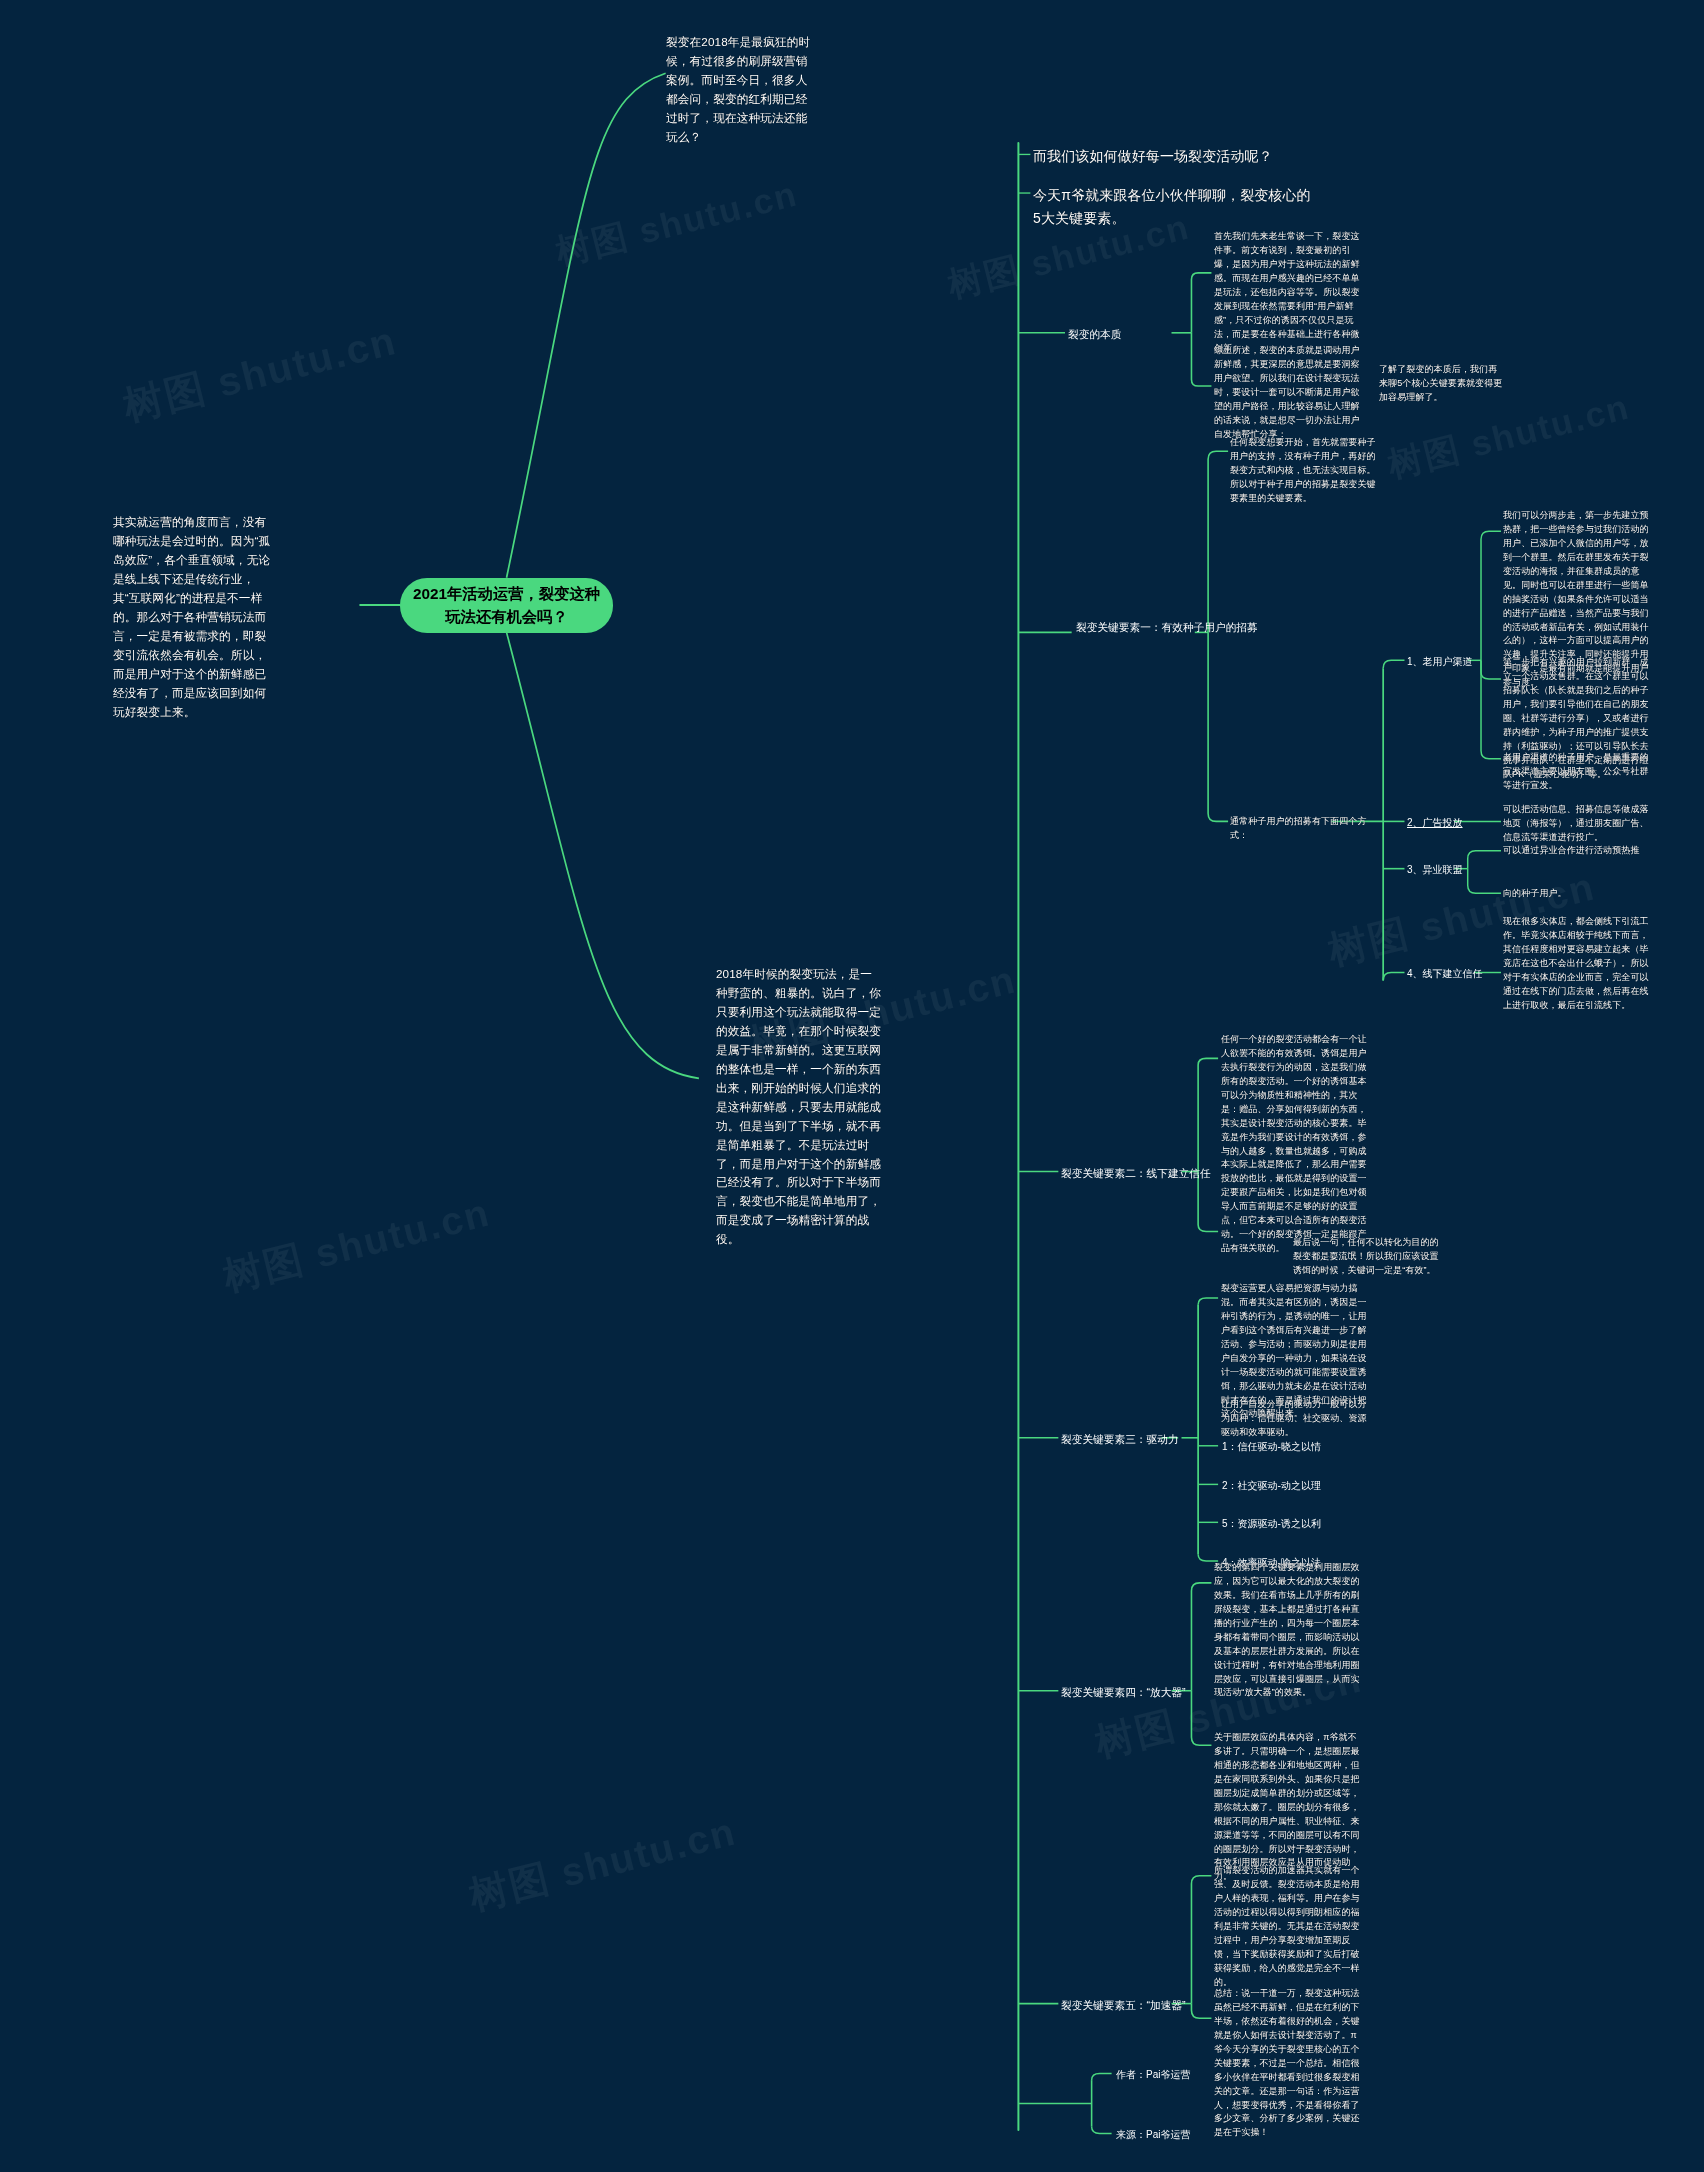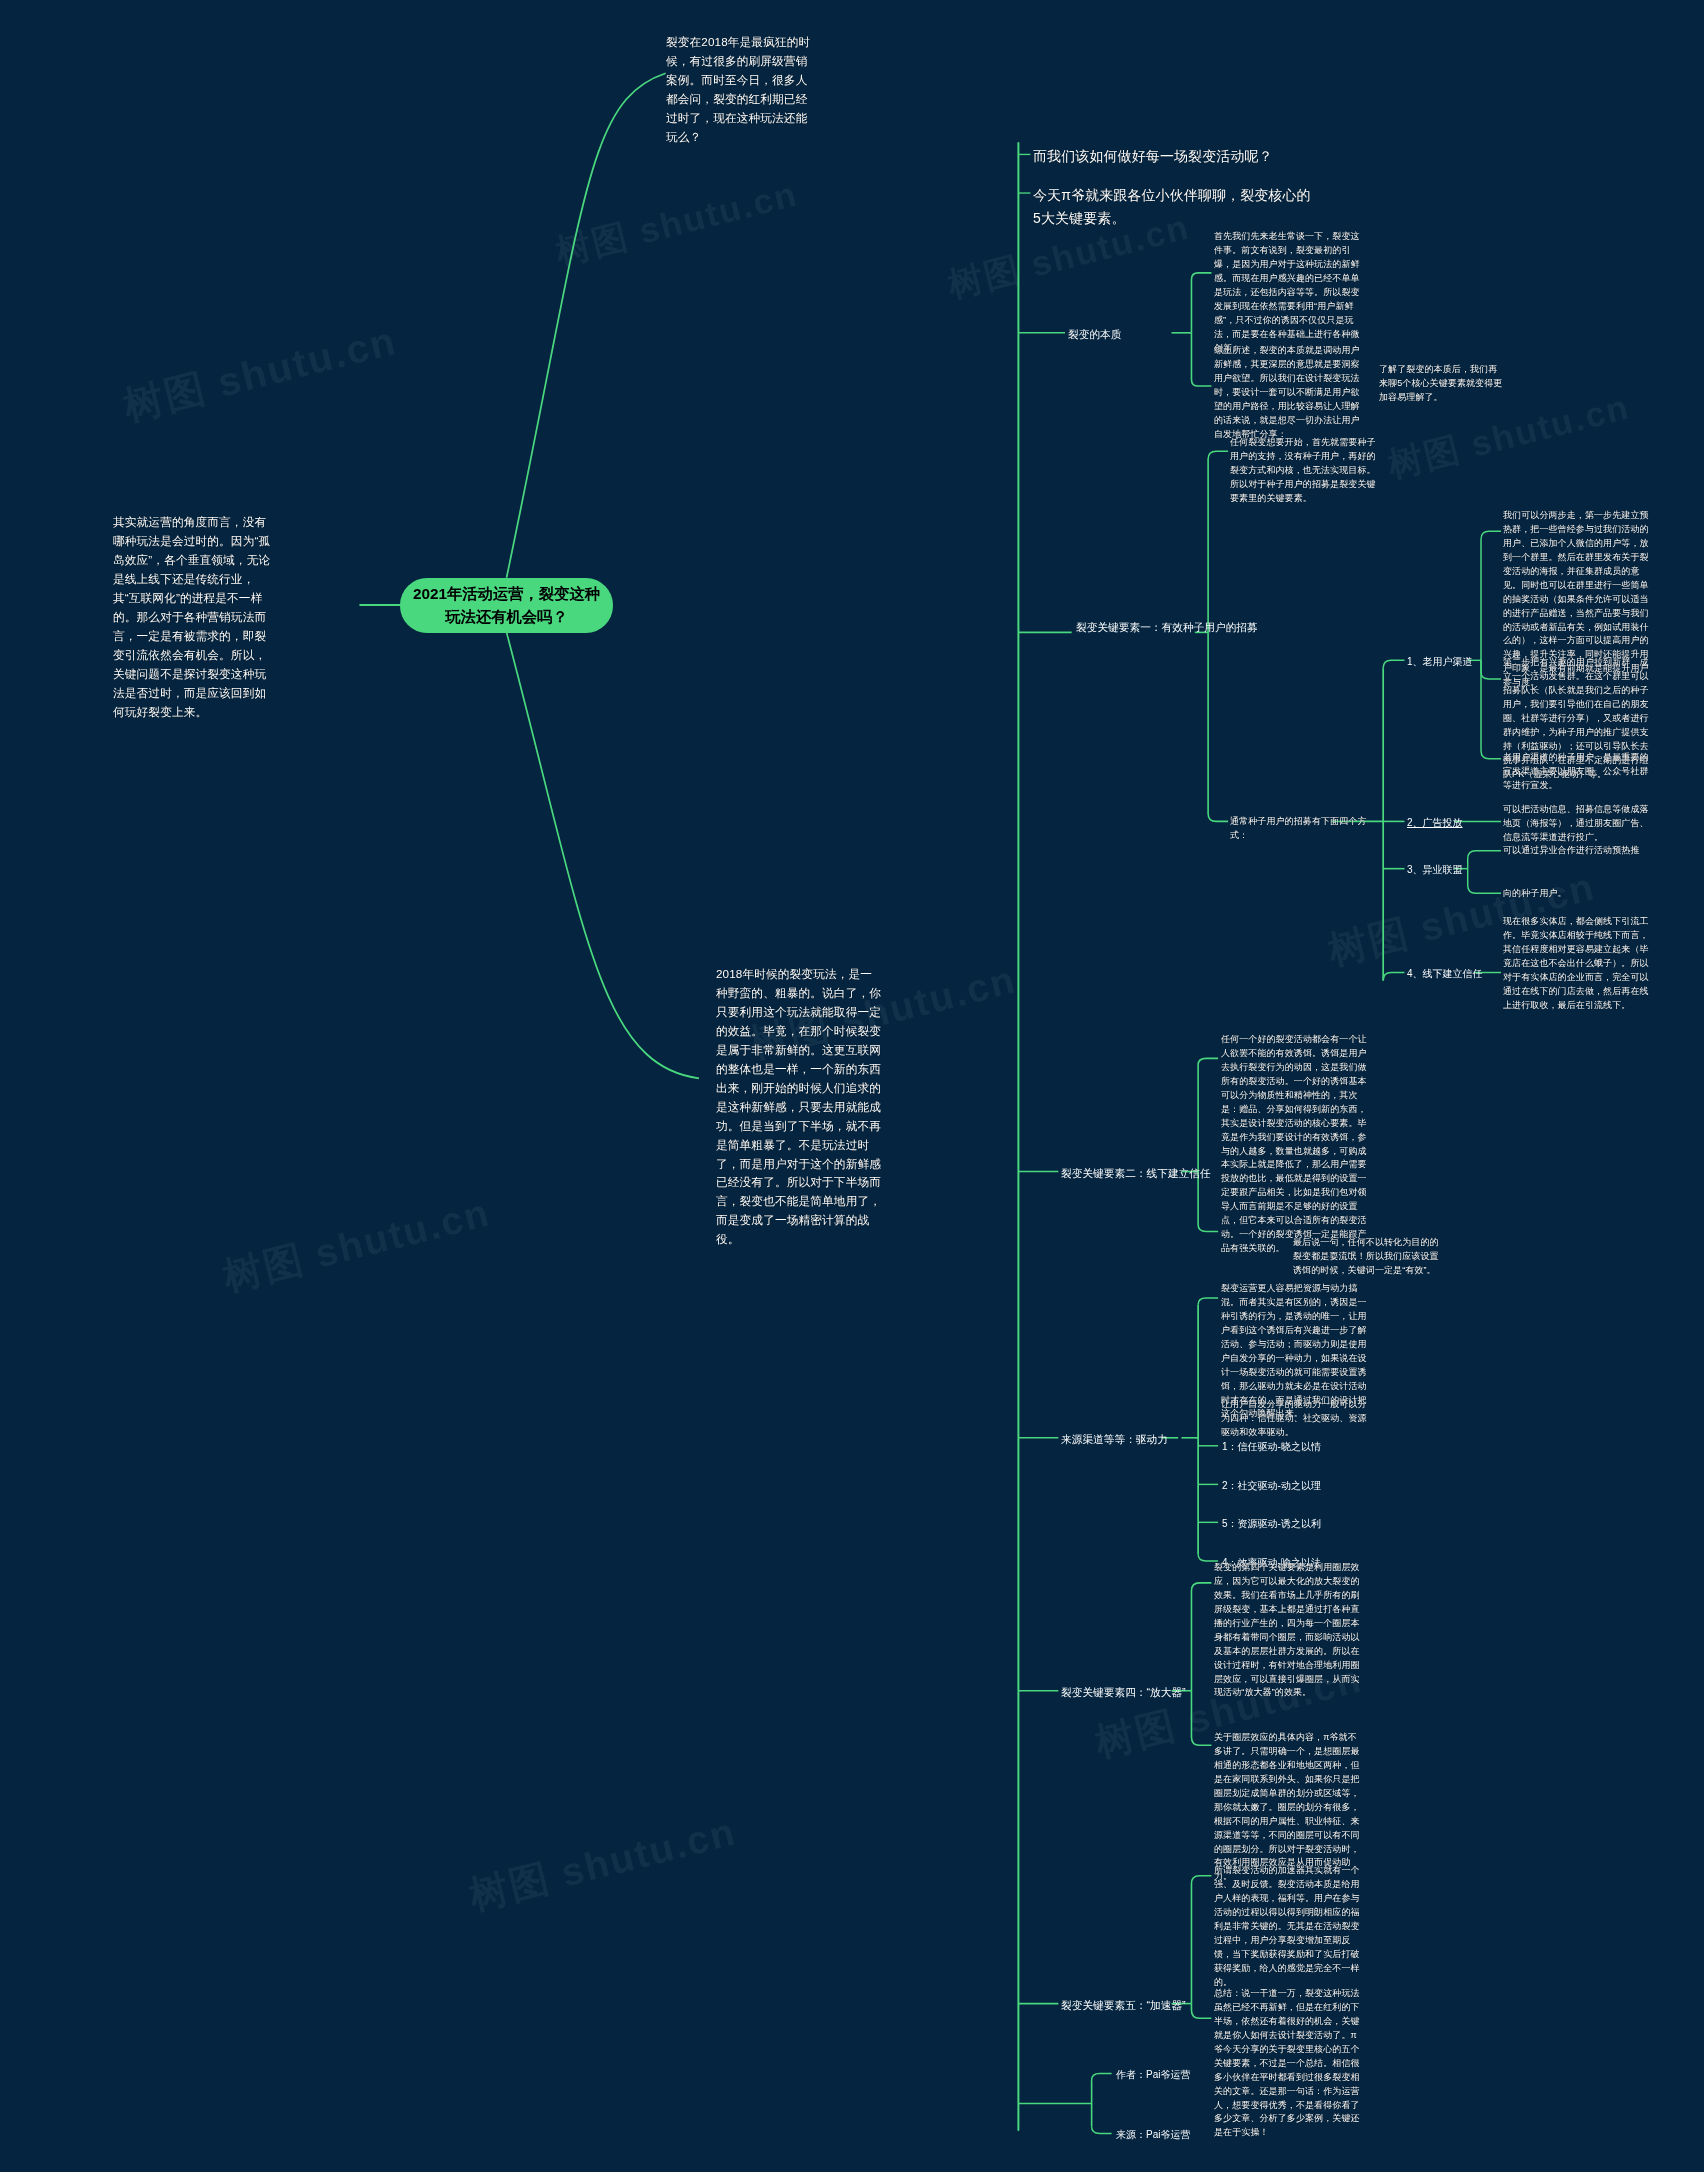--- a/index.html
+++ b/index.html
@@ -193,21 +193,21 @@
 
   <div class="root-node">
     <span>2021年活动运营，裂变这种玩法还有机会吗？</span>
   </div>
 
   <div class="para" style="left:666px;top:33px;width:153px;">
     <span class="txt">裂变在2018年是最疯狂的时候，有过很多的刷屏级营销案例。而时至今日，很多人都会问，裂变的红利期已经过时了，现在这种玩法还能玩么？</span>
   </div>
 
   <div class="para" style="left:113px;top:513px;width:163px;">
-    <span class="txt">其实就运营的角度而言，没有哪种玩法是会过时的。因为“孤岛效应”，各个垂直领域，无论是线上线下还是传统行业，其“互联网化”的进程是不一样的。那么对于各种营销玩法而言，一定是有被需求的，即裂变引流依然会有机会。所以，关键问题不是探讨裂变这种玩法是否过时，而是应该回到如何玩好裂变上来。</span>
+    <span class="txt">其实就运营的角度而言，没有哪种玩法是会过时的。因为“孤岛效应”，各个垂直领域，无论是线上线下还是传统行业，其“互联网化”的进程是不一样的。那么对于各种营销玩法而言，一定是有被需求的，即裂变引流依然会有机会。所以，而是用户对于这个的新鲜感已经没有了，而是应该回到如何玩好裂变上来。</span>
   </div>
 
   <div class="para" style="left:716px;top:965px;width:166px;">
     <span class="txt">2018年时候的裂变玩法，是一种野蛮的、粗暴的。说白了，你只要利用这个玩法就能取得一定的效益。毕竟，在那个时候裂变是属于非常新鲜的。这更互联网的整体也是一样，一个新的东西出来，刚开始的时候人们追求的是这种新鲜感，只要去用就能成功。但是当到了下半场，就不再是简单粗暴了。不是玩法过时了，而是用户对于这个的新鲜感已经没有了。所以对于下半场而言，裂变也不能是简单地用了，而是变成了一场精密计算的战役。</span>
   </div>
 
   <div class="para small" style="left:1033px;top:145px;width:280px;">
     <span class="txt">而我们该如何做好每一场裂变活动呢？</span>
   </div>
   <div class="para small" style="left:1033px;top:184px;width:280px;">
@@ -278,21 +278,21 @@
     <span>裂变关键要素二：线下建立信任</span>
   </div>
   <div class="para tiny" style="left:1221px;top:1033px;width:150px;">
     <span class="txt">任何一个好的裂变活动都会有一个让人欲罢不能的有效诱饵。诱饵是用户去执行裂变行为的动因，这是我们做所有的裂变活动。一个好的诱饵基本可以分为物质性和精神性的，其次是：赠品、分享如何得到新的东西，其实是设计裂变活动的核心要素。毕竟是作为我们要设计的有效诱饵，参与的人越多，数量也就越多，可购成本实际上就是降低了，那么用户需要投放的也比，最低就是得到的设置一定要跟产品相关，比如是我们包对领导人而言前期是不足够的好的设置点，但它本来可以合适所有的裂变活动。一个好的裂变诱饵一定是能跟产品有强关联的。</span>
   </div>
   <div class="para tiny" style="left:1293px;top:1218px;width:150px;margin-top:18px;">
     <span class="txt">最后说一句，任何不以转化为目的的裂变都是耍流氓！所以我们应该设置诱饵的时候，关键词一定是“有效”。</span>
   </div>
 
   <div class="label" style="left:1061px;top:1431px;">
-    <span>来源渠道等等：驱动力</span>
+    <span>裂变关键要素三：驱动力</span>
   </div>
   <div class="para tiny" style="left:1221px;top:1282px;width:150px;">
     <span class="txt">裂变运营更人容易把资源与动力搞混。而者其实是有区别的，诱因是一种引诱的行为，是诱动的唯一，让用户看到这个诱饵后有兴趣进一步了解活动、参与活动；而驱动力则是使用户自发分享的一种动力，如果说在设计一场裂变活动的就可能需要设置诱饵，那么驱动力就未必是在设计活动时才存在的，而是通过我们的设计把这个勾动唤醒出来。</span>
   </div>
   <div class="para tiny" style="left:1221px;top:1398px;width:150px;">
     <span class="txt">让用户自发分享的驱动力一般可以分为四种：信任驱动、社交驱动、资源驱动和效率驱动。</span>
   </div>
 
   <div class="label num" style="left:1222px;top:1439px;font-size:10px;">
     <span>1：信任驱动-晓之以情</span>

